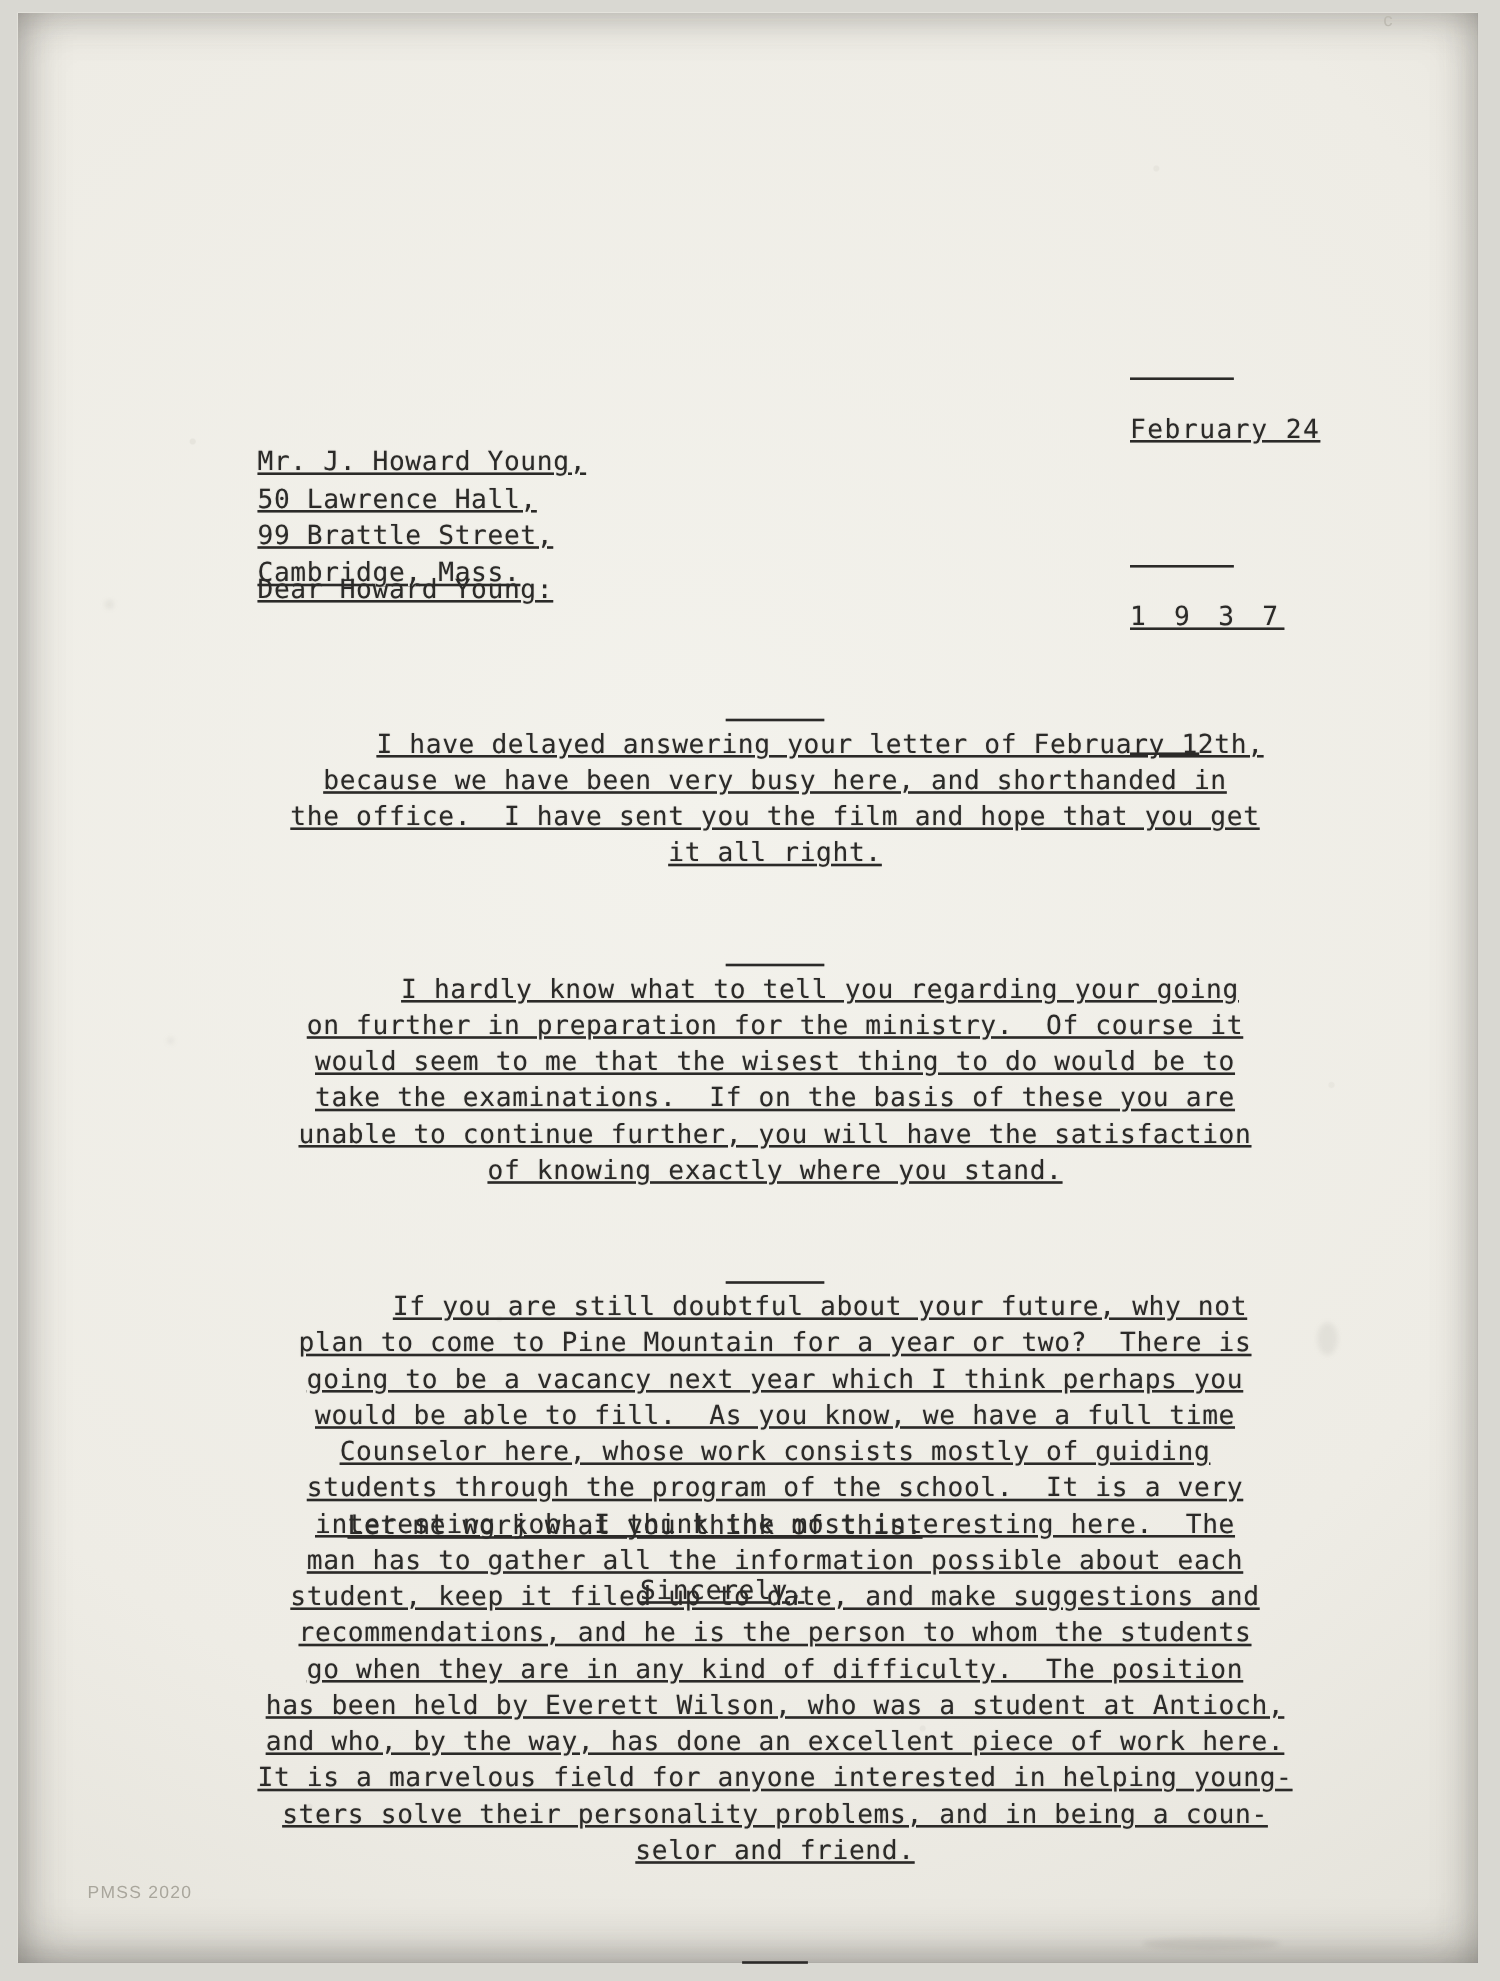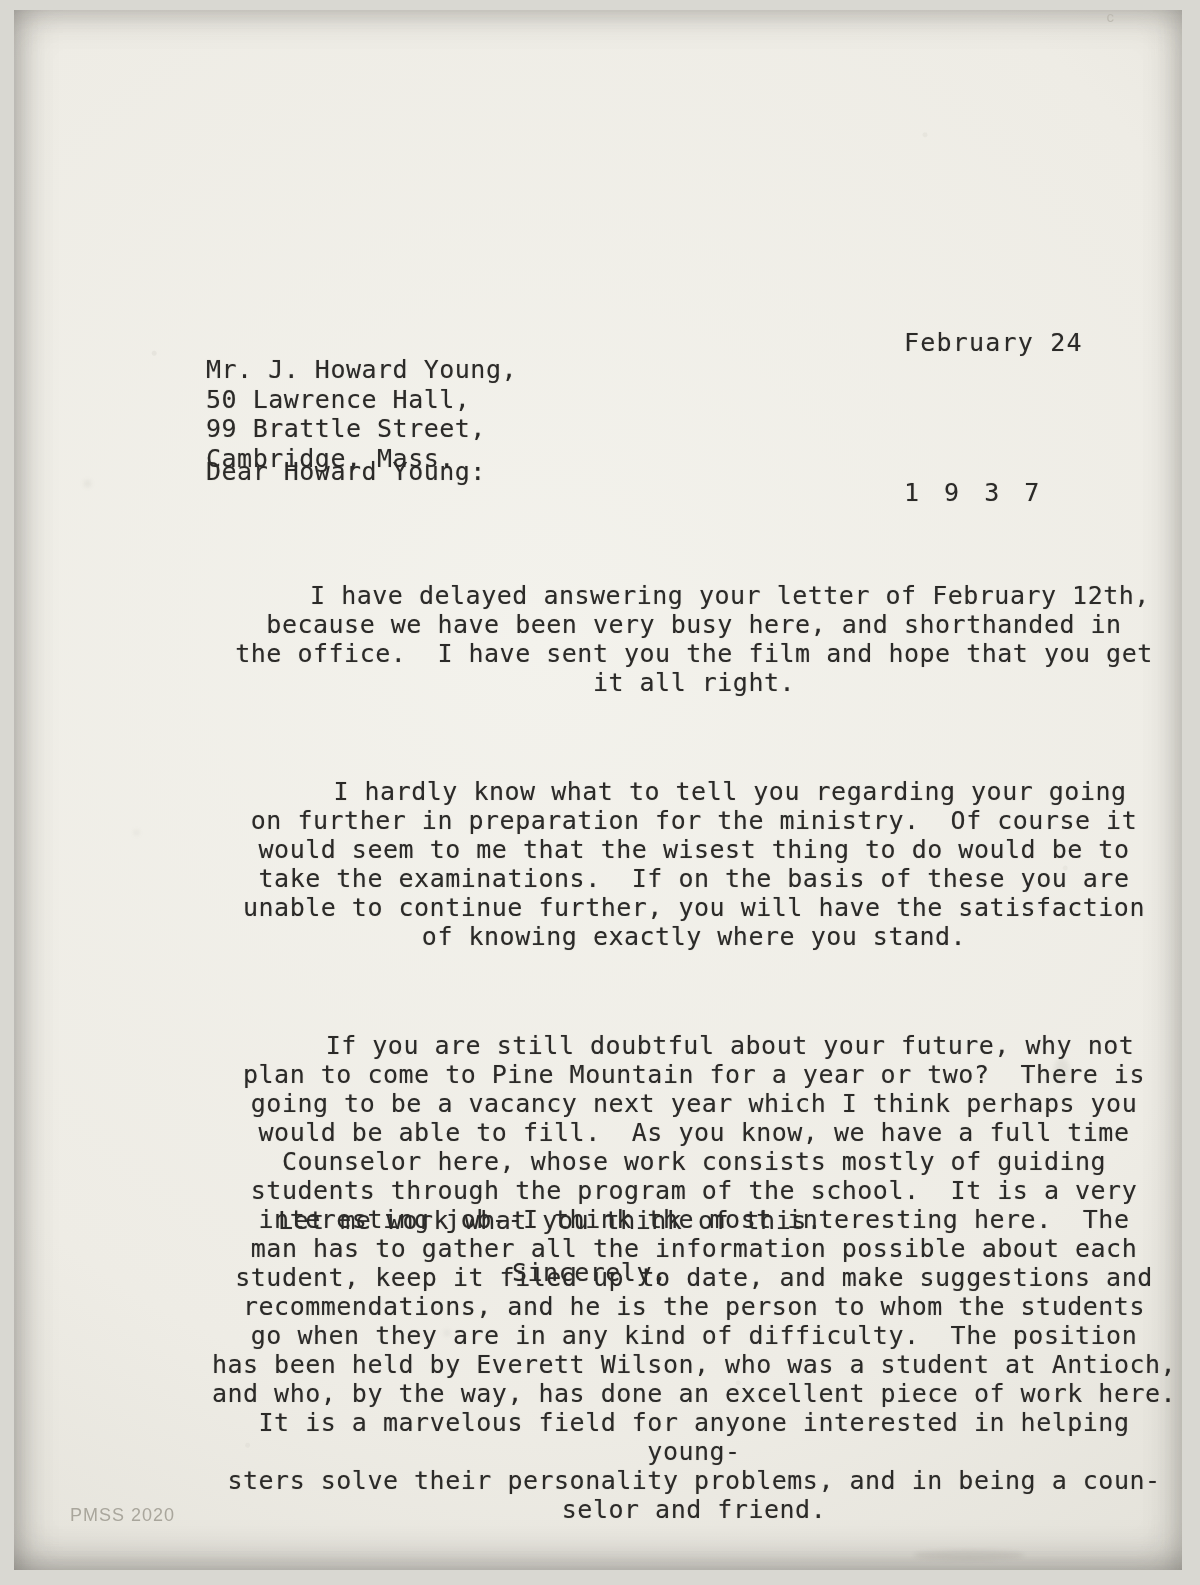--- a/index.html
+++ b/index.html
@@ -45,25 +45,26 @@
     pointer-events: none;
     box-shadow:
       inset 26px 0 40px -26px rgba(60,58,54,0.35),
       inset -20px 0 40px -24px rgba(60,58,54,0.30),
       inset 0 22px 40px -26px rgba(60,58,54,0.28),
       inset 0 -26px 46px -26px rgba(60,58,54,0.40);
   }
   .typed {
     position: absolute;
     color: #2b2a28;
-    font-size: 25px;
+    font-size: 21px;
     line-height: 29px;
     letter-spacing: 0.5px;
     white-space: pre;
     text-shadow: 0 0 1px rgba(60,58,54,0.35);
+    text-decoration: underline;
   }
   .date-block {
     left: 890px;
     top: 208px;
     line-height: 50px;
     letter-spacing: 1.2px;
   }
   .date-year {
     letter-spacing: 5px;
   }
@@ -94,21 +95,21 @@
   .let-me {
     left: 192px;
     top: 1196px;
     text-indent: 72px;
   }
   .watermark {
     position: absolute;
     left: 56px;
     top: 1495px;
     font-family: "Liberation Sans", sans-serif;
-    font-size: 18px;
+    font-size: 14px;
     letter-spacing: 1px;
     color: #a9a69c;
     text-align: center;
   }
   .corner-mark {
     position: absolute;
     right: 86px;
     top: 8px;
     font-family: "Liberation Sans", sans-serif;
     font-size: 15px;

